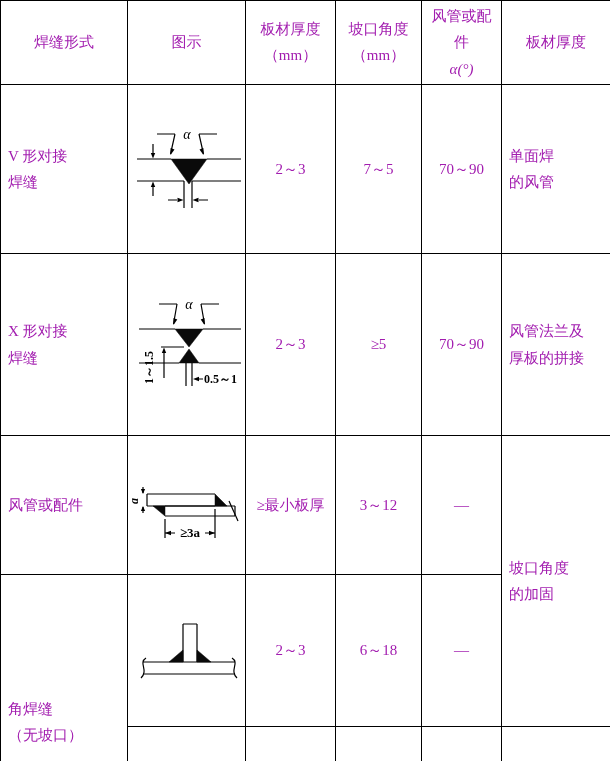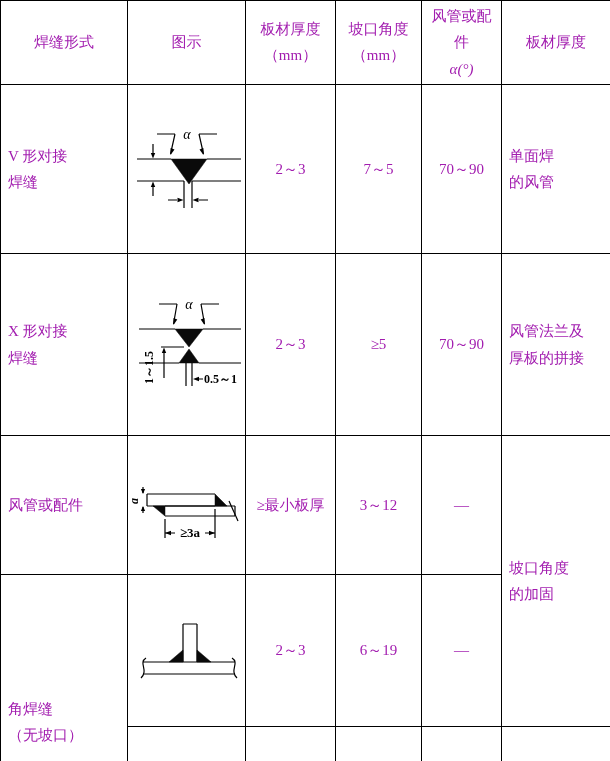--- a/index.html
+++ b/index.html
@@ -136,21 +136,21 @@
       <svg class="diagram" width="116" height="94" viewBox="0 0 116 94">
         <path class="ln" d="M12,58 H104 M12,70 H104"></path>
         <path class="ln" d="M15,54 C7,59 18,66 10,74"></path>
         <path class="ln" d="M101,54 C109,59 98,66 106,74"></path>
         <path class="ln" d="M52,20 V58 M66,20 V58 M52,20 H66"></path>
         <path class="wf" d="M52,58 L52,46 L38,58 Z"></path>
         <path class="wf" d="M66,58 L66,46 L80,58 Z"></path>
       </svg>
     </td>
     <td><span>2～3</span></td>
-    <td><span>6～19</span></td>
+    <td><span>6～18</span></td>
     <td><span>—</span></td>
   </tr>
 
   <tr style="height:96px">
     <td>
       <svg class="diagram" width="116" height="86" viewBox="0 0 116 86">
         <path class="ln" d="M74,10 V68 H16"></path>
         <path class="ln" d="M62,10 V52 Q62,56 58,56 H16"></path>
         <path class="wf" d="M62,40 L62,52 Q62,56 58,56 L45,56 Z"></path>
         <path class="ln" d="M55,13 C62,6 70,18 79,11"></path>

